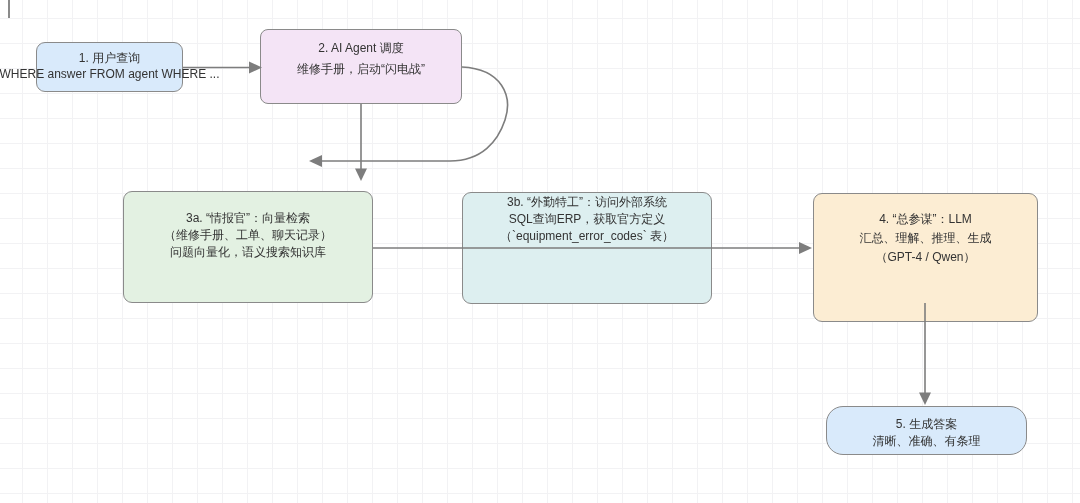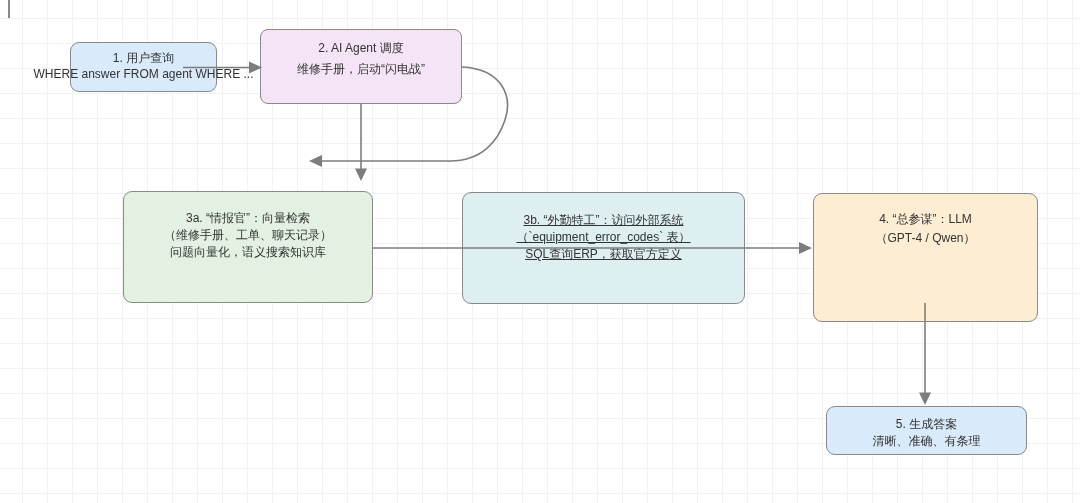--- a/index.html
+++ b/index.html
@@ -34,21 +34,21 @@
     width:max-content;
     white-space:nowrap;
   }
   
   .n1  { left:36px;  top:42px;  width:147px; height:50px;  padding-top:7px; }
   .n1 .node-line  { line-height:16px; }
   .n2  { left:260px; top:29px;  width:202px; height:75px;  padding-top:8px;border-radius:8px; }
   .n2 .node-line  { line-height:21px; }
   .n3a { left:123px; top:191px; width:250px; height:112px; padding-top:18px; }
   .n3a .node-line { line-height:17px; }
-  .n3b { left:462px; top:192px; width:283px; height:112px; padding-top:19px;text-decoration:underline; }
+  .n3b { left:462px; top:192px; width:250px; height:112px; padding-top:1px; }
   .n3b .node-line { line-height:17px; }
   .n4  { left:813px; top:193px; width:225px; height:129px; padding-top:16px; }
   .n4 .node-line  { line-height:19px; }
   .n5  { left:826px; top:406px; width:201px; height:49px;  padding-top:9px; }
   .n5 .node-line  { line-height:17px; }
 
   .edge-fragment {
     position:absolute;
     left:8px; top:0;
     width:2px; height:18px;
@@ -70,48 +70,49 @@
     stroke:none;
   }
 </style>
 </head>
 <body>
 
 <div class="canvas">
 
   <div class="edge-fragment"></div>
 
-  <div class="node n1" style="background-color: rgb(217, 234, 251); margin-left: 34px;">
+  <div class="node n1" style="background-color: rgb(217, 234, 251);">
     <div class="node-line">1. 用户查询</div>
     <div class="node-line">WHERE answer FROM agent WHERE ...</div>
   </div>
 
   <div class="node n2" style="background-color: rgb(244, 228, 246);">
     <div class="node-line">2. AI Agent 调度</div>
     <div class="node-line">维修手册，启动“闪电战”</div>
   </div>
 
   <div class="node n3a" style="background-color: rgb(227, 241, 226);">
     <div class="node-line">3a. “情报官”：向量检索</div>
     <div class="node-line">（维修手册、工单、聊天记录）</div>
     <div class="node-line">问题向量化，语义搜索知识库</div>
   </div>
 
   <div class="node n3b" style="background-color: rgb(221, 239, 240);">
     <div class="node-line">3b. “外勤特工”：访问外部系统</div>
+    <div class="node-line">SQL查询ERP，获取官方定义</div>
     <div class="node-line">（`equipment_error_codes` 表）</div>
-    <div class="node-line">SQL查询ERP，获取官方定义</div>
   </div>
 
   <div class="node n4" style="background-color: rgb(252, 237, 211);">
     <div class="node-line">4. “总参谋”：LLM</div>
+    <div class="node-line">汇总、理解、推理、生成</div>
     <div class="node-line">（GPT-4 / Qwen）</div>
   </div>
 
-  <div class="node n5" style="background-color: rgb(217, 234, 251);">
+  <div class="node n5" style="background-color: rgb(217, 234, 251); border-radius: 17px;">
     <div class="node-line">5. 生成答案</div>
     <div class="node-line">清晰、准确、有条理</div>
   </div>
 
   <svg class="connectors" viewBox="0 0 1080 503">
     <g>
       <path class="wire" d="M183,67.5 L250,67.5"></path>
       <polygon class="head" points="262,67.5 249,61.5 249,73.5"></polygon>
     </g>
     <g>

